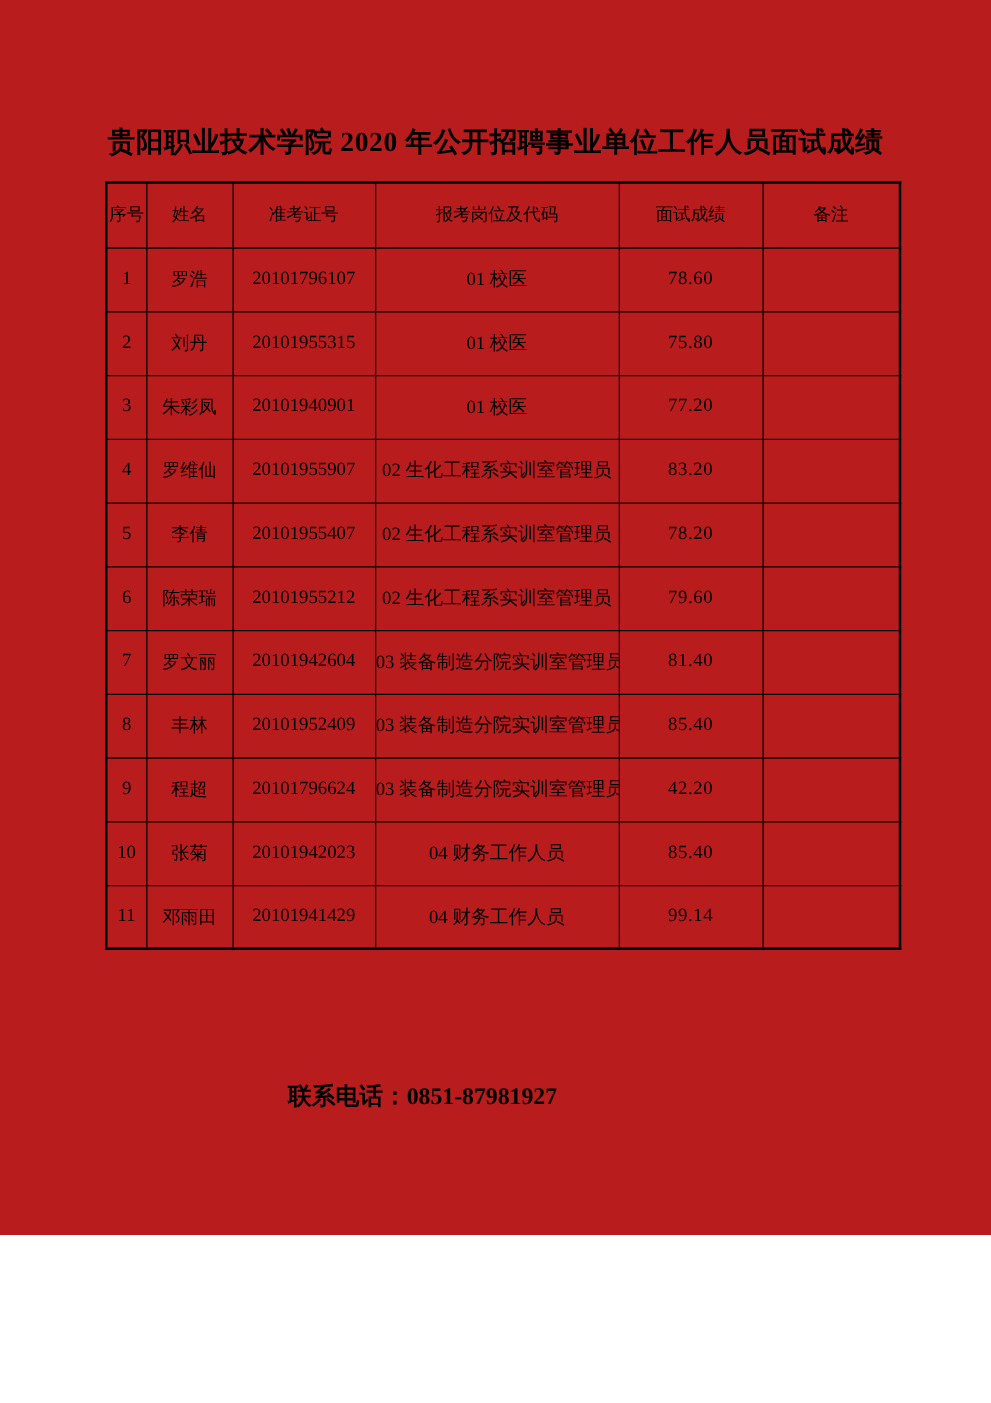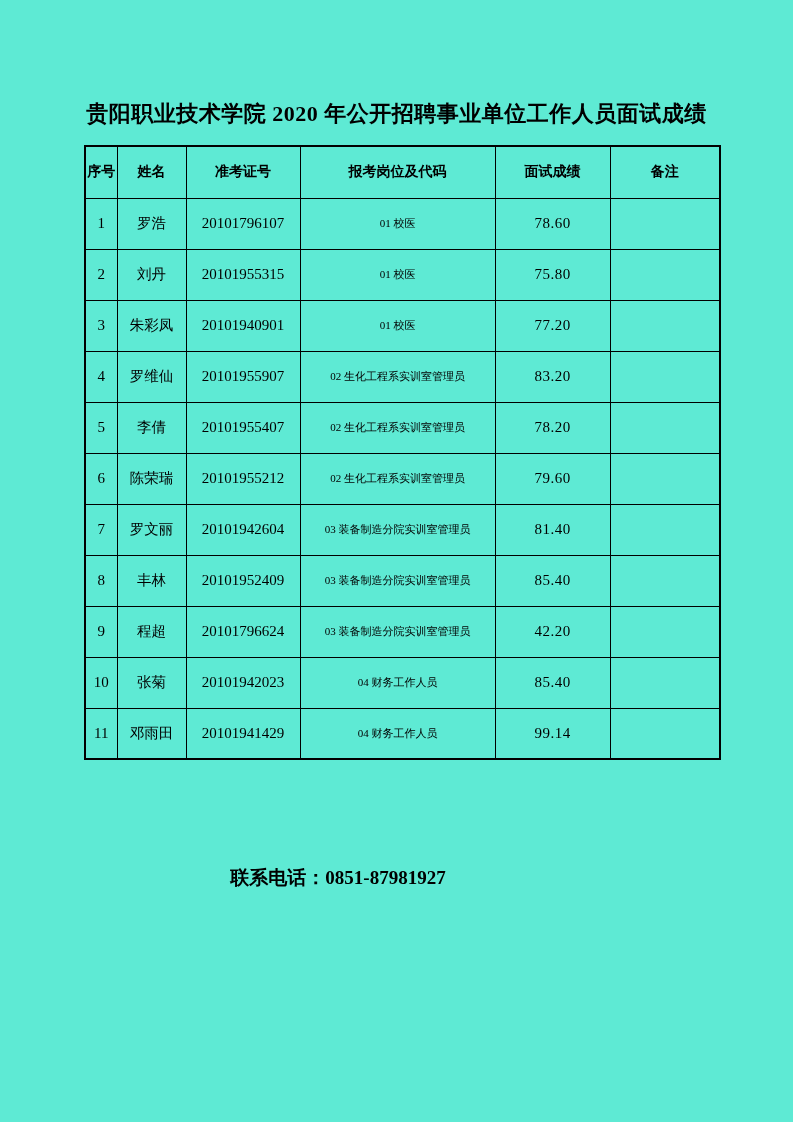--- a/index.html
+++ b/index.html
@@ -9,22 +9,22 @@
   }
   body {
     width: 793px;
     height: 1122px;
     color: #000000;
     font-family: "Liberation Serif", serif;
   }
   .page {
     position: relative;
     width: 793px;
-    height: 1122px;
-    background: #5eead4;
+    height: 988px;
+    background: #b91c1c;
     overflow: hidden;
   }
   .doc-title {
     position: absolute;
     top: 101px;
     left: 0;
     width: 793px;
     margin: 0;
     text-align: center;
     font-family: "Liberation Serif", serif;
@@ -49,35 +49,35 @@
     text-align: center;
     vertical-align: middle;
     padding: 0;
     overflow: hidden;
     white-space: nowrap;
   }
   .score-table thead tr { height: 52px; }
   .score-table tbody tr { height: 51px; }
   .score-table th {
     font-family: "Liberation Sans", sans-serif;
-    font-weight: bold;
+    font-weight: normal;
     font-size: 14px;
     margin-left: 36px;
   }
   .score-table td {
     font-family: "Liberation Serif", serif;
     font-size: 14.5px;
   }
   .score-table td.col-no,
   .score-table td.col-ticket,
   .score-table td.col-score {
     font-size: 15px;
   }
   .score-table td.col-position {
-    font-size: 11px;
+    font-size: 15px;
   }
   .score-table td.col-score {
     letter-spacing: 0.5px;
   }
   .doc-footer {
     position: absolute;
     top: 864px;
     left: 0;
     width: 676px;
     text-align: center;

